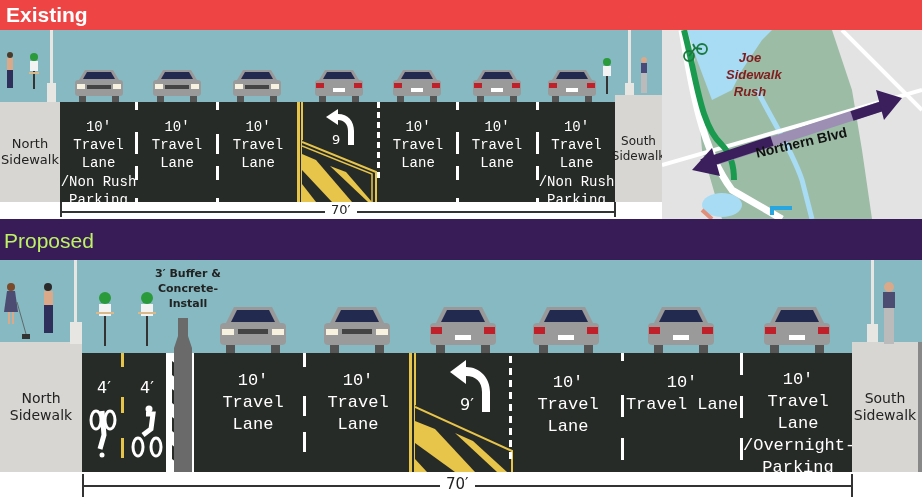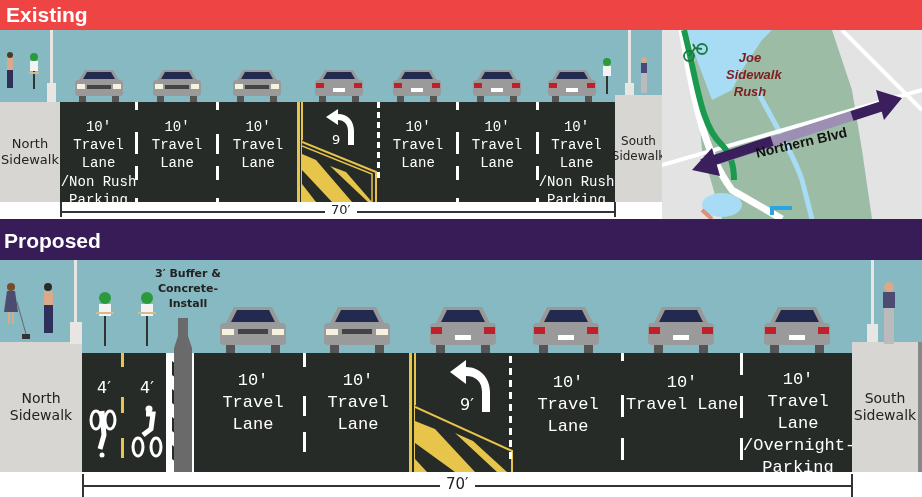--- a/index.html
+++ b/index.html
@@ -3,21 +3,21 @@
 <meta charset="utf-8">
 <style>
   * { box-sizing: border-box; margin: 0; padding: 0; }
   body { width: 922px; height: 497px; overflow: hidden; background: #ffffff; font-family: "Liberation Sans", sans-serif; position: relative; }
   .abs { position: absolute; }
   .header-existing { left:0; top:0; width:922px; height:30px; background:#ef4444; }
   .header-existing .title { position:absolute; left:6px; top:3px; color:#fff; font-weight:bold; font-size:21px; font-family:"Liberation Sans", sans-serif; }
   .sky1 { left:0; top:30px; width:662px; height:72px; background:#86b9c1; }
   .sky2 { left:0; top:260px; width:922px; height:93px; background:#86b9c1; }
   .header-proposed { left:0; top:219px; width:922px; height:41px; background:#371c58; }
-  .header-proposed .title { position:absolute; left:4px; top:10px; color:#ffffff; font-weight:bold; font-size:21px; }
+  .header-proposed .title { position:absolute; left:4px; top:10px; color:#bef264; font-weight:normal; font-size:21px; }
   .header-proposed .subtitle { position:absolute; left:141px; top:12px; color:#fff; font-style:italic; font-size:18px; }
   .sidewalk { background:#d8d6d2; color:#222; font-size:13px; text-align:center; display:flex; align-items:center; justify-content:center; line-height:1.2; font-family:"DejaVu Sans", sans-serif; }
   .road { background:#272b27; }
   .lane-label { position:absolute; color:#fff; text-align:center; font-family:"DejaVu Sans", sans-serif; line-height:1.3; }
   .lane-label .w { display:block;font-family:Liberation Mono, monospace; }
   .stripe-solid { position:absolute; width:3px; background:#fff; }
   .dash { position:absolute; width:3px; background:#fff; }
   .yellow { position:absolute; background:#e7c44a; }
   .dim-line { position:absolute; height:2px; background:#333; }
   .dim-text { position:absolute; font-size:15px; color:#222; background:#fff; padding:0 6px; font-family:"DejaVu Sans", sans-serif; }

